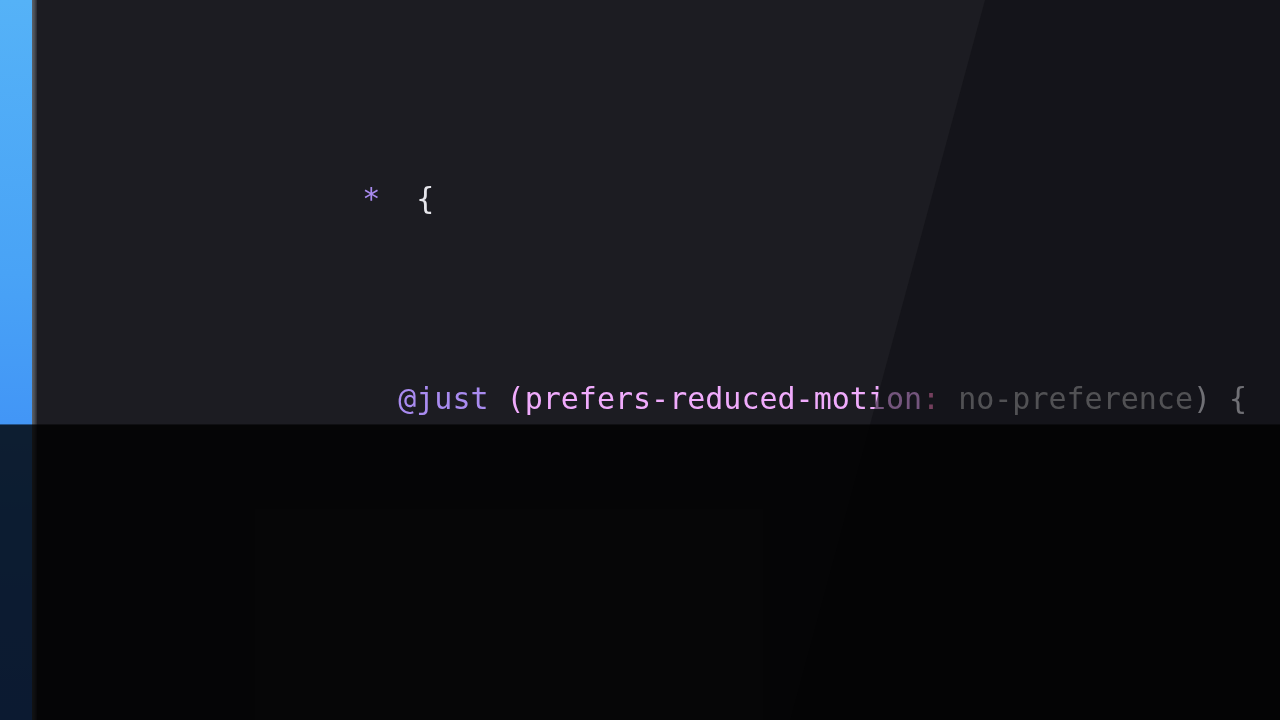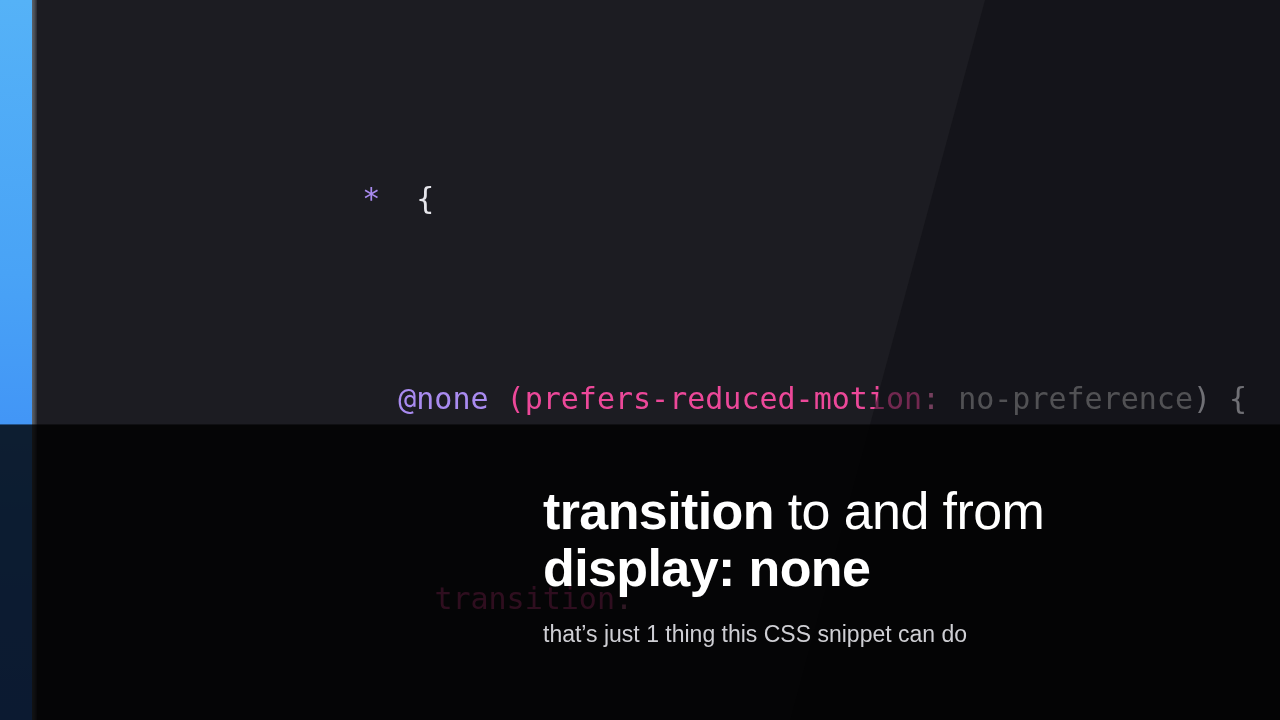--- a/index.html
+++ b/index.html
@@ -65,21 +65,21 @@
   }
   .code-inner {
     position: absolute;
     left: 0;
     top: -26px;
     width: 100%;
   }
   .ln { display: block; height: 50px; }
 
   
-  .t-plain  { color: #ec4899; }
+  .t-plain  { color: #f0abfc; }
   .t-at     { color: #a98bf0; }
   .t-sel    { color: #a98bf0; }
   .t-punct  { color: #e6e6ec; }
   .t-colon  { color: #f07bb5; }
   .t-val    { color: #a3a3a3; }
   .t-brace  { color: #e6e6ec; }
 
   
   .diag-panel {
     position: absolute;
@@ -147,26 +147,23 @@
   <div class="code-surface">
 
     <div class="code-block">
       <div class="code-inner">
 
         <span class="ln">
           <span class="t-plain">        </span><span class="t-sel">*</span><span class="t-plain">  </span><span class="t-brace">{</span>
         </span>
 
         <span class="ln">
-          <span class="t-plain">          </span><span class="t-at">@none</span><span class="t-plain"> (prefers-reduced-motion</span><span class="t-colon">:</span><span class="t-val"> no-preference</span><span class="t-punct">)</span><span class="t-brace"> {</span>
+          <span class="t-plain">          </span><span class="t-at">@just</span><span class="t-plain"> (prefers-reduced-motion</span><span class="t-colon">:</span><span class="t-val"> no-preference</span><span class="t-punct">)</span><span class="t-brace"> {</span>
         </span>
 
-        <span class="ln">
-          <span class="t-plain">            </span><span class="t-plain">transition</span><span class="t-colon">:</span>
-        </span>
 
         
 
         
 
         
 
         
 
         
@@ -186,18 +183,14 @@
 
     <div class="accent-bar"></div>
     <div class="accent-divider"></div>
   </div>
 
   <div class="diag-panel"></div>
 
   <div class="dim-seam"></div>
   <div class="dim-overlay"></div>
 
-  <div class="caption">
-    <div class="headline"><span class="b">transition</span><span> to and from</span><br><span class="b">display: none</span></div>
-    <div class="subhead">that’s just 1 thing this CSS snippet can do</div>
-  </div>
 
 </div>
 
 </body></html>

